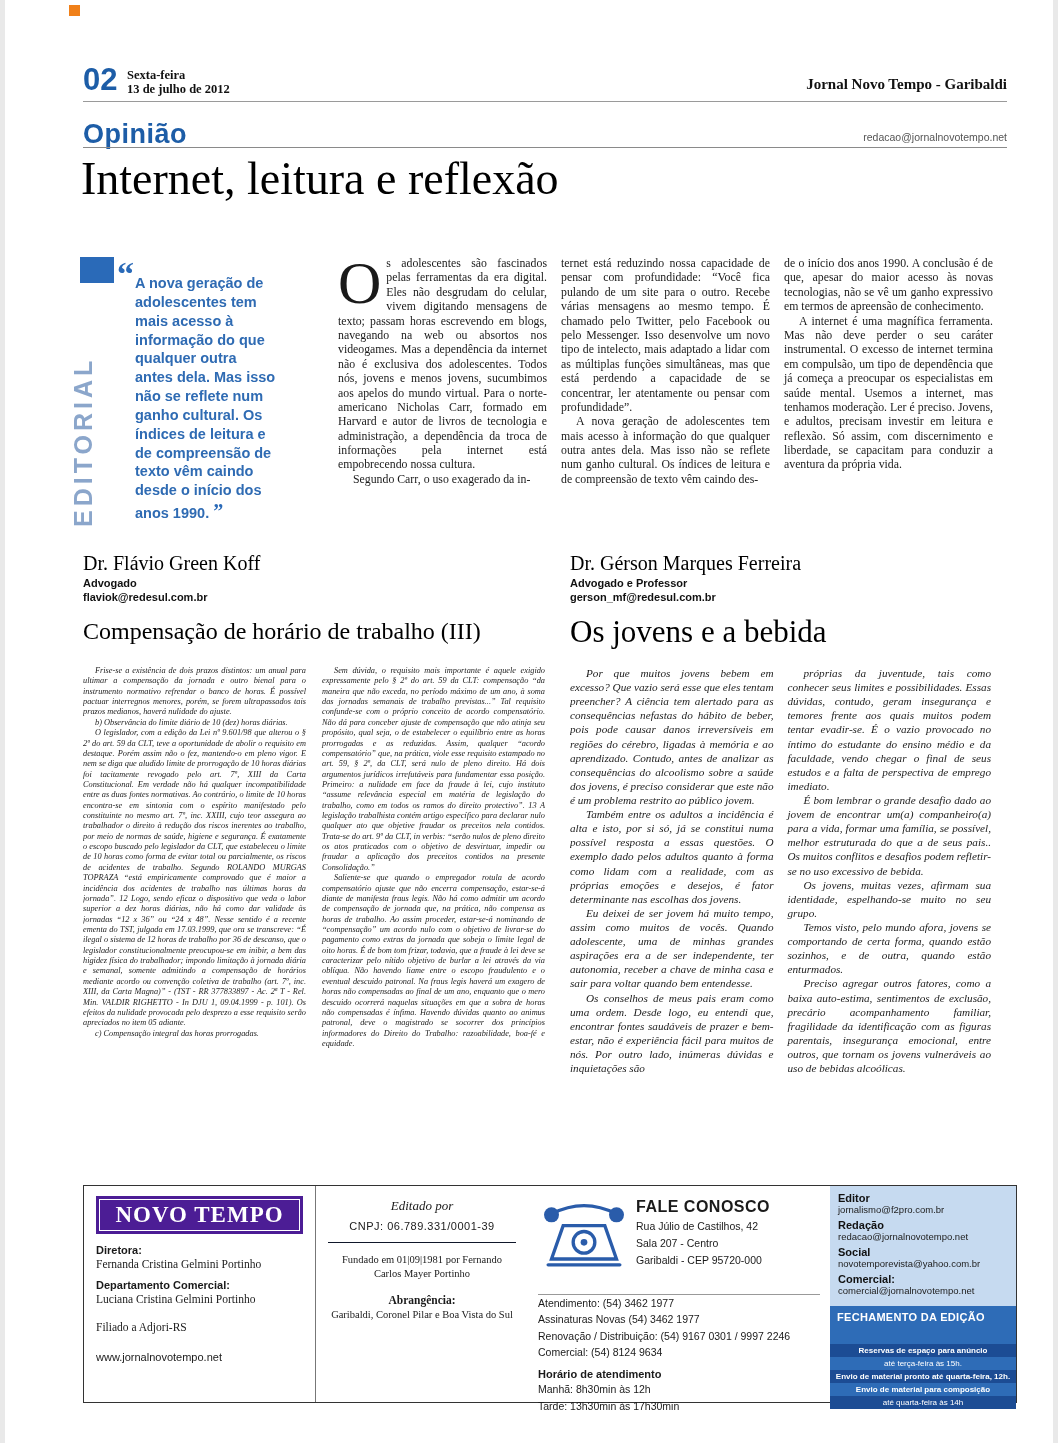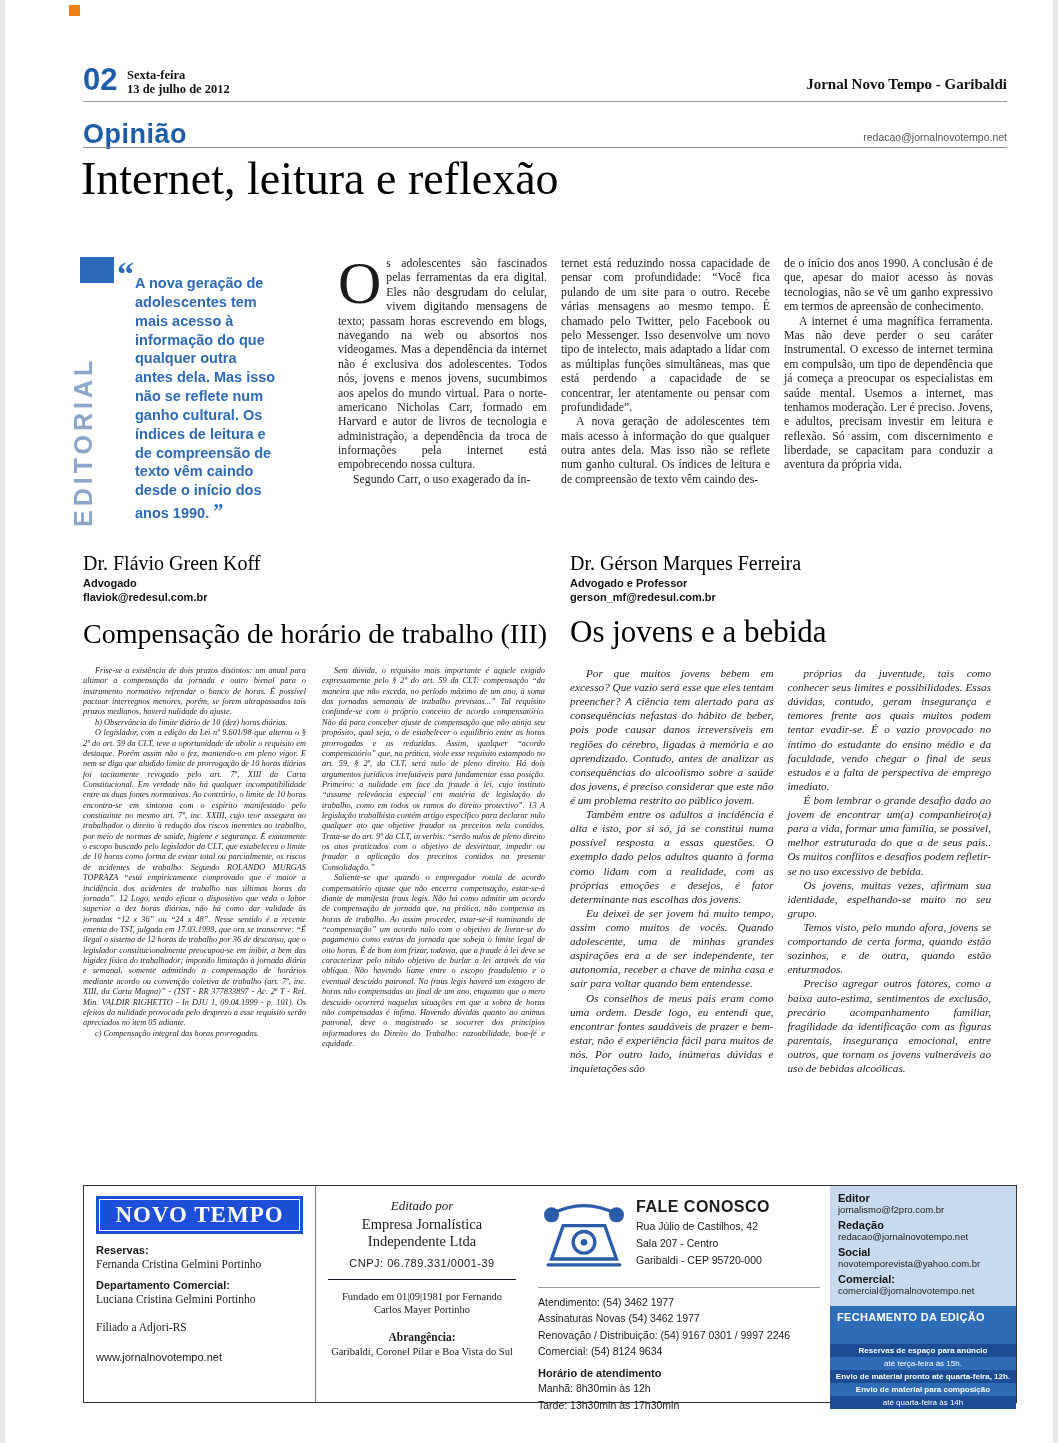--- a/index.html
+++ b/index.html
@@ -35,59 +35,59 @@
   .dropcap { float:left; font-size:60px; line-height:0.8; padding:3px 5px 0 0; font-family:"Liberation Serif", serif; }
 
   
   .byline { position:absolute; }
   .byline.bl-left { left:78px; top:552px; }
   .byline.bl-right { left:565px; top:552px; }
   .author { font:400 20px "Liberation Serif", serif; color:#000; }
   .role, .mail { font:700 11px "Liberation Sans", sans-serif; color:#111; margin-top:2px; }
 
   .art-title { position:absolute; margin:0; font-family:"Liberation Serif", serif; font-weight:400; color:#000; }
-  .at-left { left:78px; top:618px; font-size:28px; }
+  .at-left { left:78px; top:618px; font-size:24px; }
   .at-right { left:565px; top:614px; font-size:31px; }
 
   
   .leftbody { position:absolute; left:78px; top:666px; width:462px; height:500px; display:flex; gap:16px; overflow:hidden; }
   .lcol { flex:1; font:italic 8.3px/1.25 "Liberation Serif", serif; text-align:justify; color:#222; }
   .lcol p { margin:0; text-indent:12px; }
 
   
   .rightbody { position:absolute; left:565px; top:666px; width:421px; height:505px; display:flex; gap:14px; overflow:hidden; }
   .rcol { flex:1; font:italic 11.2px/1.26 "Liberation Serif", serif; text-align:justify; color:#1c1c1c; }
   .rcol p { margin:0; text-indent:16px; }
 
   
   .footer { position:absolute; left:78px; top:1185px; width:934px; height:218px; border:1.5px solid #333;
             display:flex; box-sizing:border-box; background:#fff; }
   .f-left { width:232px; box-sizing:border-box; padding:10px 12px; border-right:1px solid #777; }
-  .logo { background:#1d4ed8; padding:3px; margin-bottom:10px; }
+  .logo { background:#4c1d95; padding:3px; margin-bottom:10px; }
   .logo-inner { display:block; border:1px solid #fff; text-align:center; color:#fff;
                 font:700 23px "Liberation Serif", serif; letter-spacing:1px; padding:2px 4px; }
   .f-label { font:700 11px "Liberation Sans", sans-serif; margin-top:9px; }
   .f-val { font:400 11.5px "Liberation Serif", serif; margin-top:2px; }
   .f-aff { font:400 11.5px "Liberation Serif", serif; margin-top:16px; }
   .f-site { font:400 11px "Liberation Sans", sans-serif; margin-top:18px; }
 
   .f-pub { width:212px; box-sizing:border-box; padding:12px 12px; text-align:center; }
   .pub-edited { font:italic 400 13px "Liberation Serif", serif; }
   .pub-company { font:400 14.5px "Liberation Serif", serif; margin-top:2px; line-height:1.2; }
   .pub-cnpj { font:400 11px "Liberation Sans", sans-serif; margin-top:6px; letter-spacing:0.5px; }
   .pub-founded { font:400 10.5px "Liberation Serif", serif; margin-top:10px; padding-top:10px; border-top:1px solid #0f172a; line-height:1.3; }
   .pub-cov-label { font:700 11.5px "Liberation Serif", serif; margin-top:14px; }
   .pub-cov { font:400 10.5px "Liberation Serif", serif; margin-top:3px; }
 
   .f-contact { flex:1; box-sizing:border-box; padding:8px 10px; }
   .contact-top { display:flex; align-items:flex-start; gap:6px; }
   .phone-wrap { width:92px; flex:0 0 92px; }
   .fale-title { font:700 16px "Liberation Sans", sans-serif; letter-spacing:0.5px; margin-top:4px; }
   .fale-addr { font:400 10.5px "Liberation Sans", sans-serif; line-height:1.35; margin-top:3px; }
-  .phones { font:400 10.5px "Liberation Sans", sans-serif; line-height:1.55; margin-top:9px; padding-top:6px; border-top:1px solid #999; }
+  .phones { font:400 10.5px "Liberation Sans", sans-serif; line-height:1.55; margin-top:16px; padding-top:0; border-top:1px solid #999; }
   .hours-title { font:700 11px "Liberation Sans", sans-serif; margin-top:8px; }
   .hours { font:400 10.5px "Liberation Sans", sans-serif; line-height:1.45; margin-top:2px; }
 
   .f-right { width:186px; flex:0 0 186px; display:flex; flex-direction:column; }
   .emails-panel { background:#c6daf0; padding:6px 8px; flex:1; }
   .e-label { font:700 11px "Liberation Sans", sans-serif; color:#111; }
   .e-val { font:400 9.5px "Liberation Sans", sans-serif; color:#222; margin-bottom:4px; }
   .closing-box { background:#2e6cb7; color:#fff; }
   .closing-title { font:700 11px "Liberation Sans", sans-serif; text-align:left; padding:5px 7px 21px; letter-spacing:0.3px;border-radius:10px; }
   .closing-line { font:400 8px "Liberation Sans", sans-serif; text-align:center; padding:2px 3px; }
@@ -179,31 +179,30 @@
       <p>Preciso agregar outros fatores, como a baixa auto-estima, sentimentos de exclusão, precário acompanhamento familiar, fragilidade da identificação com as figuras parentais, insegurança emocional, entre outros, que tornam os jovens vulneráveis ao uso de bebidas alcoólicas.</p>
     </div>
   </div>
 
   <div class="footer">
 
     <div class="f-left">
       <div class="logo">
         <span class="logo-inner">NOVO TEMPO</span>
       </div>
-      <div class="f-label">Reservas:</div>
+      <div class="f-label">Diretora:</div>
       <div class="f-val">Fernanda Cristina Gelmini Portinho</div>
       <div class="f-label">Departamento Comercial:</div>
       <div class="f-val">Luciana Cristina Gelmini Portinho</div>
       <div class="f-aff">Filiado a Adjori-RS</div>
       <div class="f-site">www.jornalnovotempo.net</div>
     </div>
 
     <div class="f-pub">
       <div class="pub-edited">Editado por</div>
-      <div class="pub-company">Empresa Jornalística Independente Ltda</div>
       <div class="pub-cnpj">CNPJ: 06.789.331/0001-39</div>
       <div class="pub-founded">Fundado em 01|09|1981 por Fernando Carlos Mayer Portinho</div>
       <div class="pub-cov-label">Abrangência:</div>
       <div class="pub-cov">Garibaldi, Coronel Pilar e Boa Vista do Sul</div>
     </div>
 
     <div class="f-contact">
       <div class="contact-top">
         <div class="phone-wrap">
           <svg viewBox="0 0 110 96" width="92" height="80" aria-hidden="true">

